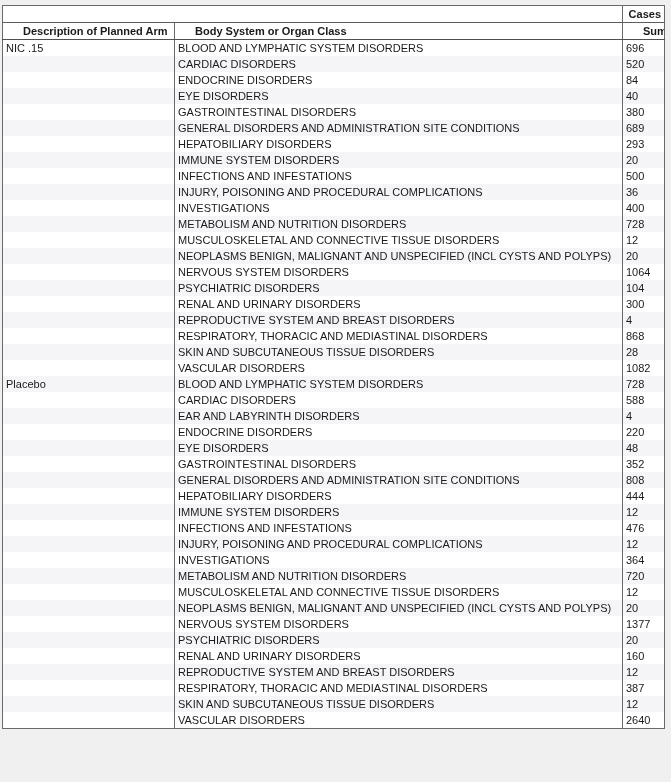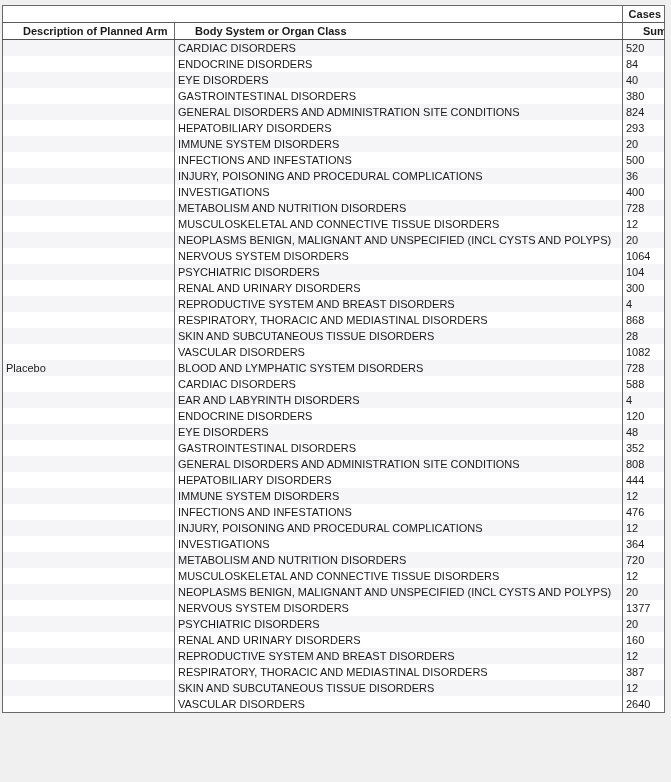--- a/index.html
+++ b/index.html
@@ -78,20 +78,25 @@
         <th class="spanner-cell">Cases</th>
       </tr>
       <tr class="header-row">
         <th class="h-arm">Description of Planned Arm</th>
         <th class="h-body">Body System or Organ Class</th>
         <th class="h-sum">Sum</th>
       </tr>
     </thead>
     <tbody>
 
+    <tr class="data-row">
+          <td class="arm-cell">NIC .15</td>
+          <td class="body-cell">BLOOD AND LYMPHATIC SYSTEM DISORDERS</td>
+          <td class="sum-cell">696</td>
+        </tr>
         <tr class="data-row alt">
           <td class="arm-cell"></td>
           <td class="body-cell">CARDIAC DISORDERS</td>
           <td class="sum-cell">520</td>
         </tr>
         <tr class="data-row">
           <td class="arm-cell"></td>
           <td class="body-cell">ENDOCRINE DISORDERS</td>
           <td class="sum-cell">84</td>
         </tr>
@@ -101,21 +106,21 @@
           <td class="sum-cell">40</td>
         </tr>
         <tr class="data-row">
           <td class="arm-cell"></td>
           <td class="body-cell">GASTROINTESTINAL DISORDERS</td>
           <td class="sum-cell">380</td>
         </tr>
         <tr class="data-row alt">
           <td class="arm-cell"></td>
           <td class="body-cell">GENERAL DISORDERS AND ADMINISTRATION SITE CONDITIONS</td>
-          <td class="sum-cell">824</td>
+          <td class="sum-cell">689</td>
         </tr>
         <tr class="data-row">
           <td class="arm-cell"></td>
           <td class="body-cell">HEPATOBILIARY DISORDERS</td>
           <td class="sum-cell">293</td>
         </tr>
         <tr class="data-row alt">
           <td class="arm-cell"></td>
           <td class="body-cell">IMMUNE SYSTEM DISORDERS</td>
           <td class="sum-cell">20</td>
@@ -196,21 +201,21 @@
           <td class="sum-cell">588</td>
         </tr>
         <tr class="data-row alt">
           <td class="arm-cell"></td>
           <td class="body-cell">EAR AND LABYRINTH DISORDERS</td>
           <td class="sum-cell">4</td>
         </tr>
         <tr class="data-row">
           <td class="arm-cell"></td>
           <td class="body-cell">ENDOCRINE DISORDERS</td>
-          <td class="sum-cell">120</td>
+          <td class="sum-cell">220</td>
         </tr>
         <tr class="data-row alt">
           <td class="arm-cell"></td>
           <td class="body-cell">EYE DISORDERS</td>
           <td class="sum-cell">48</td>
         </tr>
         <tr class="data-row">
           <td class="arm-cell"></td>
           <td class="body-cell">GASTROINTESTINAL DISORDERS</td>
           <td class="sum-cell">352</td>

